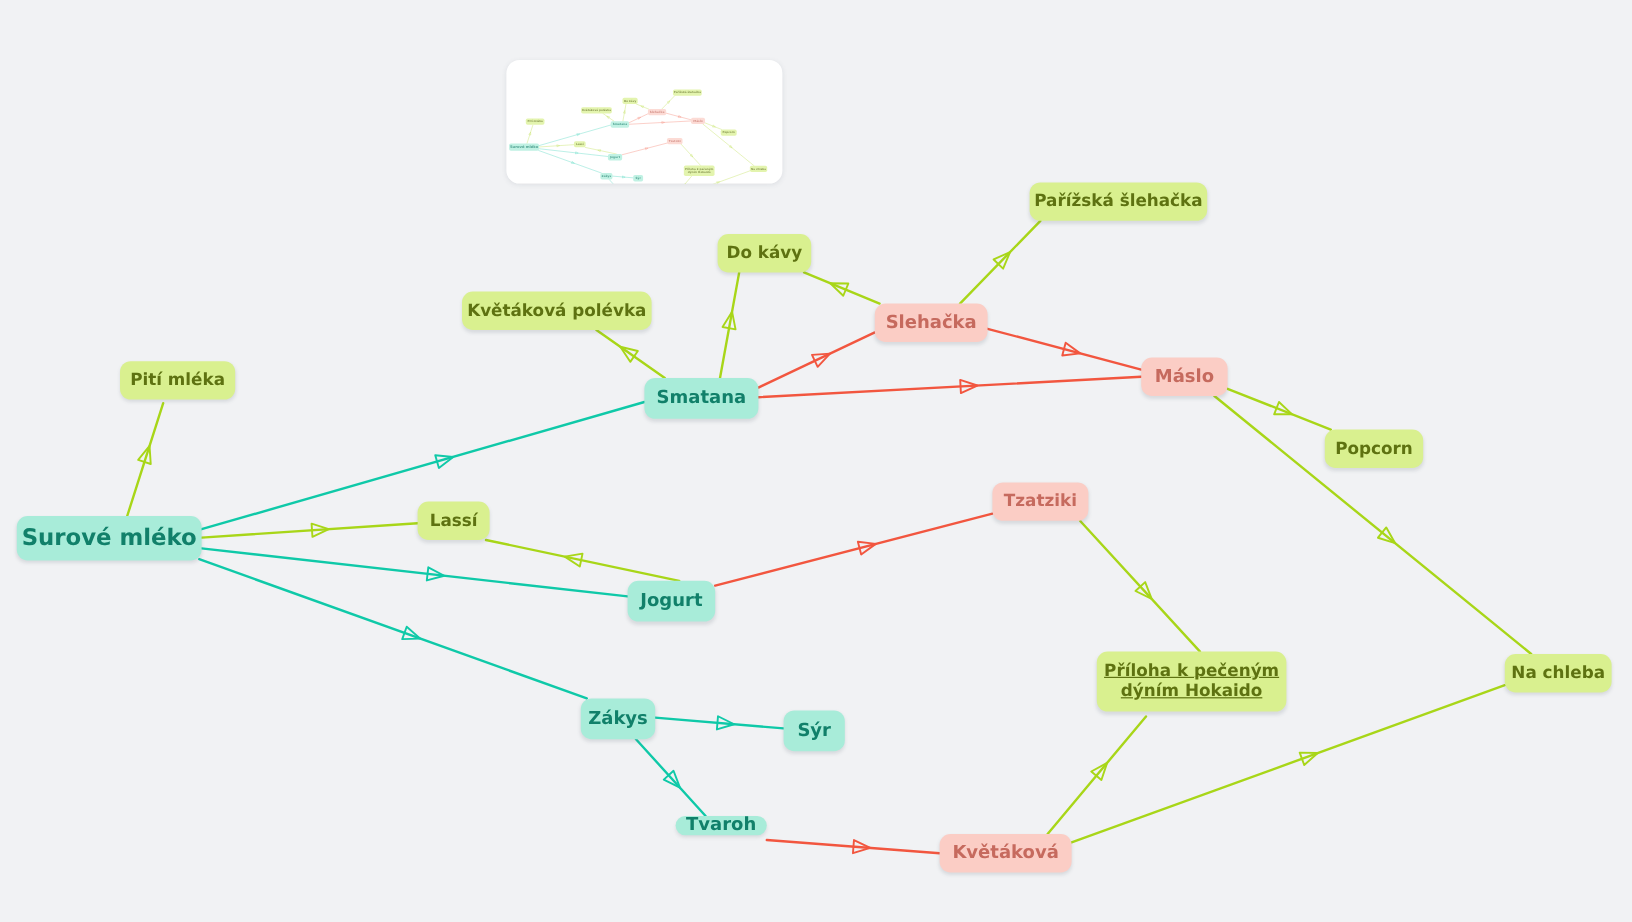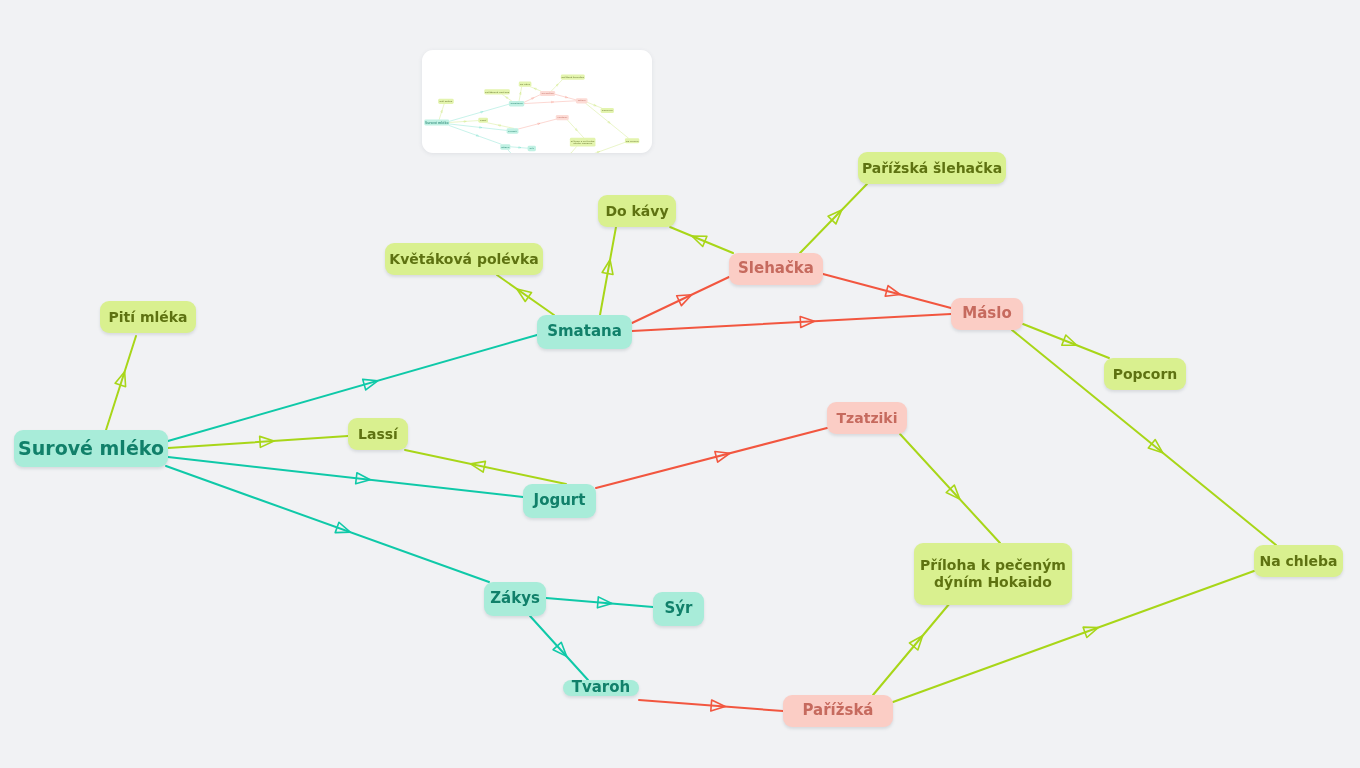--- a/index.html
+++ b/index.html
@@ -176,26 +176,26 @@
       <div class="node lime" style="left: 385px; top: 243px; width: 158px; height: 32px; font-size: 14px;">Květáková polévka</div>
       <div class="node lime" style="left: 598px; top: 195px; width: 78px; height: 32px; font-size: 14px;">Do kávy</div>
       <div class="node salmon" style="left: 729px; top: 253px; width: 94px; height: 32px; font-size: 15px;">Slehačka</div>
       <div class="node lime" style="left: 858px; top: 152px; width: 148px; height: 32px; font-size: 14px;">Pařížská šlehačka</div>
       <div class="node salmon" style="left: 951px; top: 298px; width: 72px; height: 32px; font-size: 15px;">Máslo</div>
       <div class="node lime" style="left: 1104px; top: 358px; width: 82px; height: 32px; font-size: 14px;">Popcorn</div>
       <div class="node lime" style="left: 1254px; top: 545px; width: 89px; height: 32px; font-size: 14px;">Na chleba</div>
       <div class="node lime" style="left: 348px; top: 418px; width: 60px; height: 32px; font-size: 14px;">Lassí</div>
       <div class="node teal" style="left: 523px; top: 484px; width: 73px; height: 34px; font-size: 15px;">Jogurt</div>
       <div class="node salmon" style="left: 827px; top: 402px; width: 80px; height: 32px; font-size: 14px;">Tzatziki</div>
-      <div class="node lime" style="left: 914px; top: 543px; width: 158px; height: 62px; font-size: 14px;">Příloha k pečeným
+      <div class="node lime" style="left: 914px; top: 543px; width: 158px; height: 50px; font-size: 14px; text-decoration: underline;">Příloha k pečeným
 dýním Hokaido</div>
       <div class="node teal" style="left: 484px; top: 582px; width: 62px; height: 34px; font-size: 15px;">Zákys</div>
       <div class="node teal" style="left: 653px; top: 592px; width: 51px; height: 34px; font-size: 15px;">Sýr</div>
       <div class="node teal" style="left: 563px; top: 680px; width: 76px; height: 16px; font-size: 15px;">Tvaroh</div>
-      <div class="node salmon" style="left: 783px; top: 695px; width: 110px; height: 32px; font-size: 15px;">Pařížská</div>
+      <div class="node salmon" style="left: 783px; top: 695px; width: 110px; height: 32px; font-size: 15px;">Květáková</div>
     </div>
 
   <div id="minimap">
     <div class="mm-inner">
       <svg class="edge-layer" id="mm-edge-layer">
           <g>
             <line x1="106" y1="430" x2="136" y2="336" stroke="#a8d618" stroke-width="2" stroke-linecap="round"></line>
             <path d="M -7 -5.5 L 7 0 L -7 5.5 Z" fill="none" stroke="#a8d618" stroke-width="1.6" stroke-linejoin="round" transform="translate(122.5,378.3) rotate(-72.2995722113328)"></path>
           </g>
           <g>

